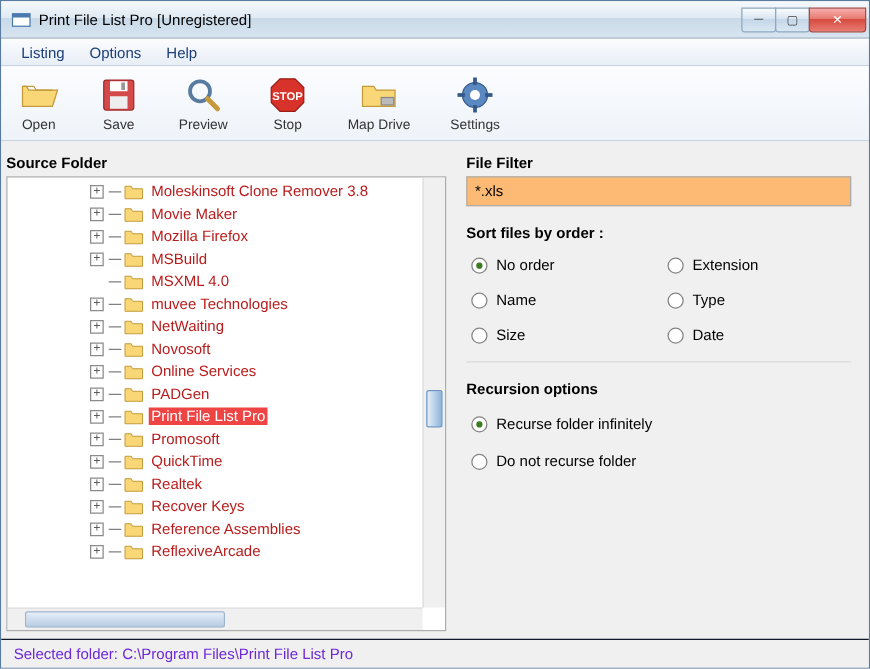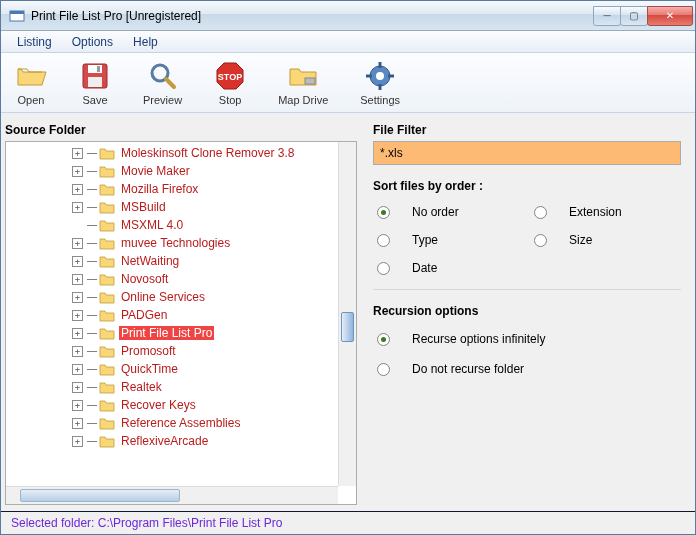--- a/index.html
+++ b/index.html
@@ -40,21 +40,21 @@
 .line-stub { width:10px; height:1px; background:#808080; margin-right:2px; }
 .folder-icon { width:16px; height:14px; margin-right:4px; }
 .node-label { font-size:12px; color:#b91c1c; padding:0 2px; }
 .node-label.selected { background:#ef4444; color:#fff; }
 
 .filter-input { width:100%; height:24px; border:1px solid #adadad; background:#fdba74; padding:3px 6px; font-size:12px; }
 
 .group-border { border-bottom:1px solid #d8d8d8; padding-bottom:14px; }
 .radio-grid { display:grid; grid-template-columns:1fr 1fr; gap:14px 10px; margin-top:12px; padding-left:4px; }
 .radio-col { display:flex; flex-direction:column; gap:16px; margin-top:14px; padding-left:4px; }
-.radio-item { display:flex; align-items:center; gap:22px; font-size:12px; color:#000; }
+.radio-item { display:flex; align-items:center; gap:7px; font-size:12px; color:#000; }
 .radio { width:13px; height:13px; border:1px solid #848484; border-radius:50%; background:#fff; display:flex; align-items:center; justify-content:center; }
 .radio.checked::after { content:""; width:5px; height:5px; background:#3a7d1e; border-radius:50%; }
 
 .statusbar { height:23px; border-top:1px solid #0f172a; background:#f0f0f0; display:flex; align-items:center; padding:0 10px; font-size:12px; color:#6d28d9; }
 
 svg { display:block; }
 </style>
 </head>
 <body>
 
@@ -343,39 +343,43 @@
           <label class="radio-item">
               <span class="radio checked"></span>
               <span>No order</span>
             </label>
           <label class="radio-item">
               <span class="radio"></span>
               <span>Extension</span>
             </label>
           <label class="radio-item">
               <span class="radio"></span>
+              <span>Name</span>
+            </label>
+          <label class="radio-item">
+              <span class="radio"></span>
               <span>Type</span>
             </label>
           <label class="radio-item">
               <span class="radio"></span>
               <span>Size</span>
             </label>
           <label class="radio-item">
               <span class="radio"></span>
               <span>Date</span>
             </label>
         </div>
       </div>
 
       <div>
         <div class="group-label">Recursion options</div>
         <div class="radio-col">
           <label class="radio-item">
               <span class="radio checked"></span>
-              <span>Recurse options infinitely</span>
+              <span>Recurse folder infinitely</span>
             </label>
           <label class="radio-item">
               <span class="radio"></span>
               <span>Do not recurse folder</span>
             </label>
         </div>
       </div>
     </div>
   </div>
 

